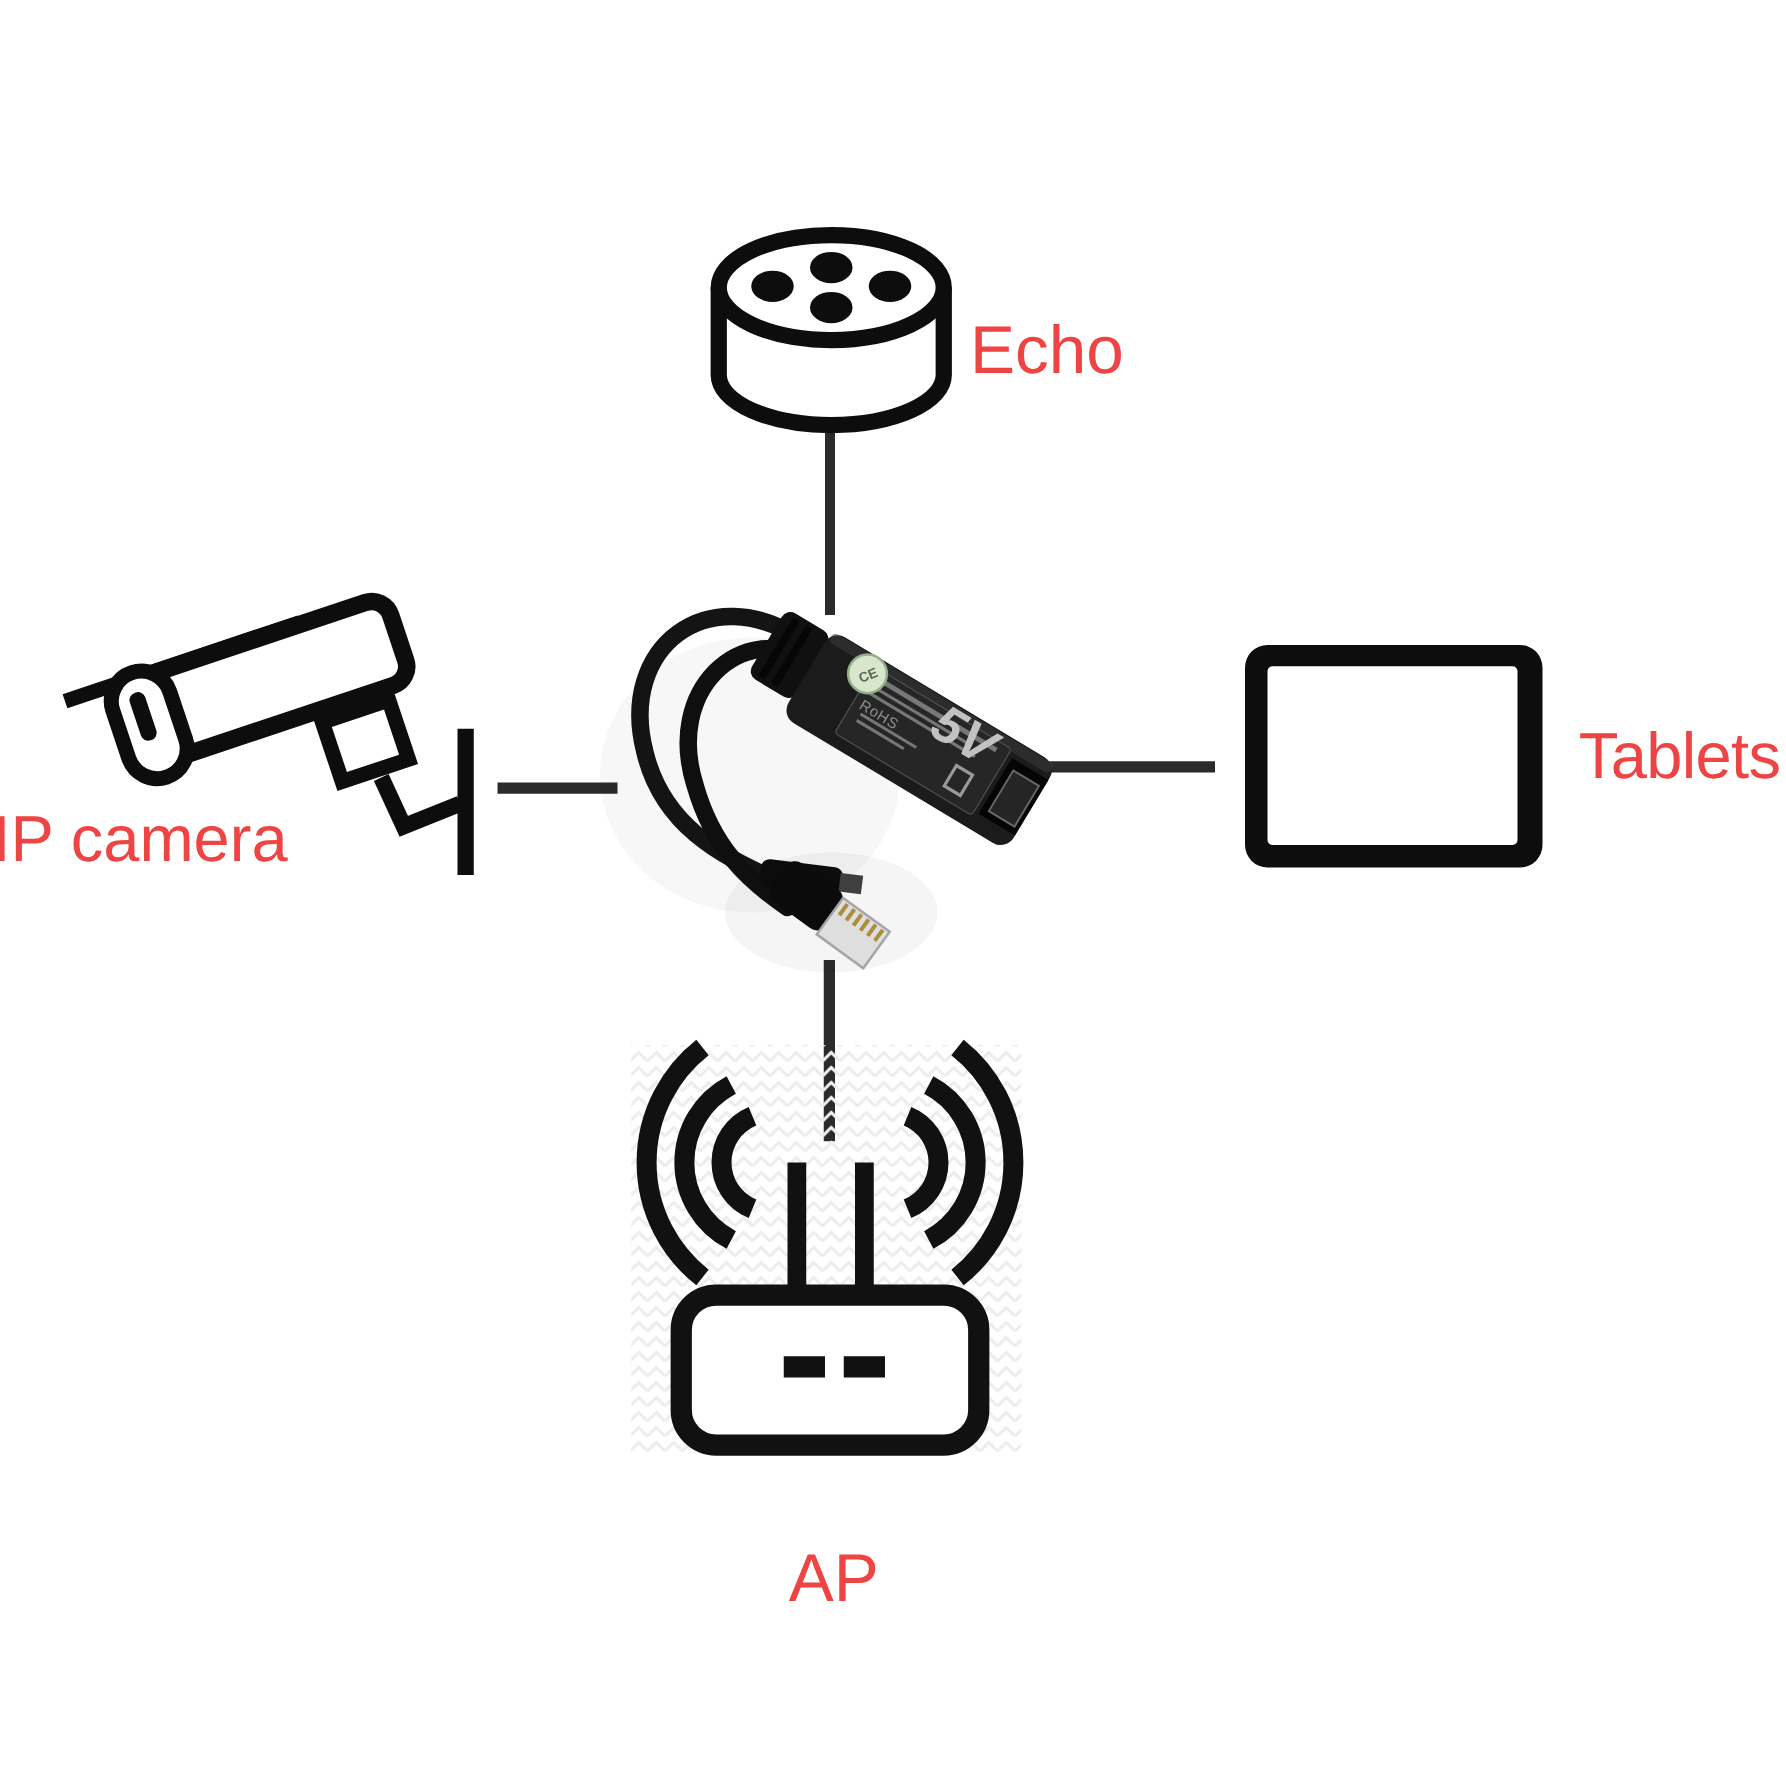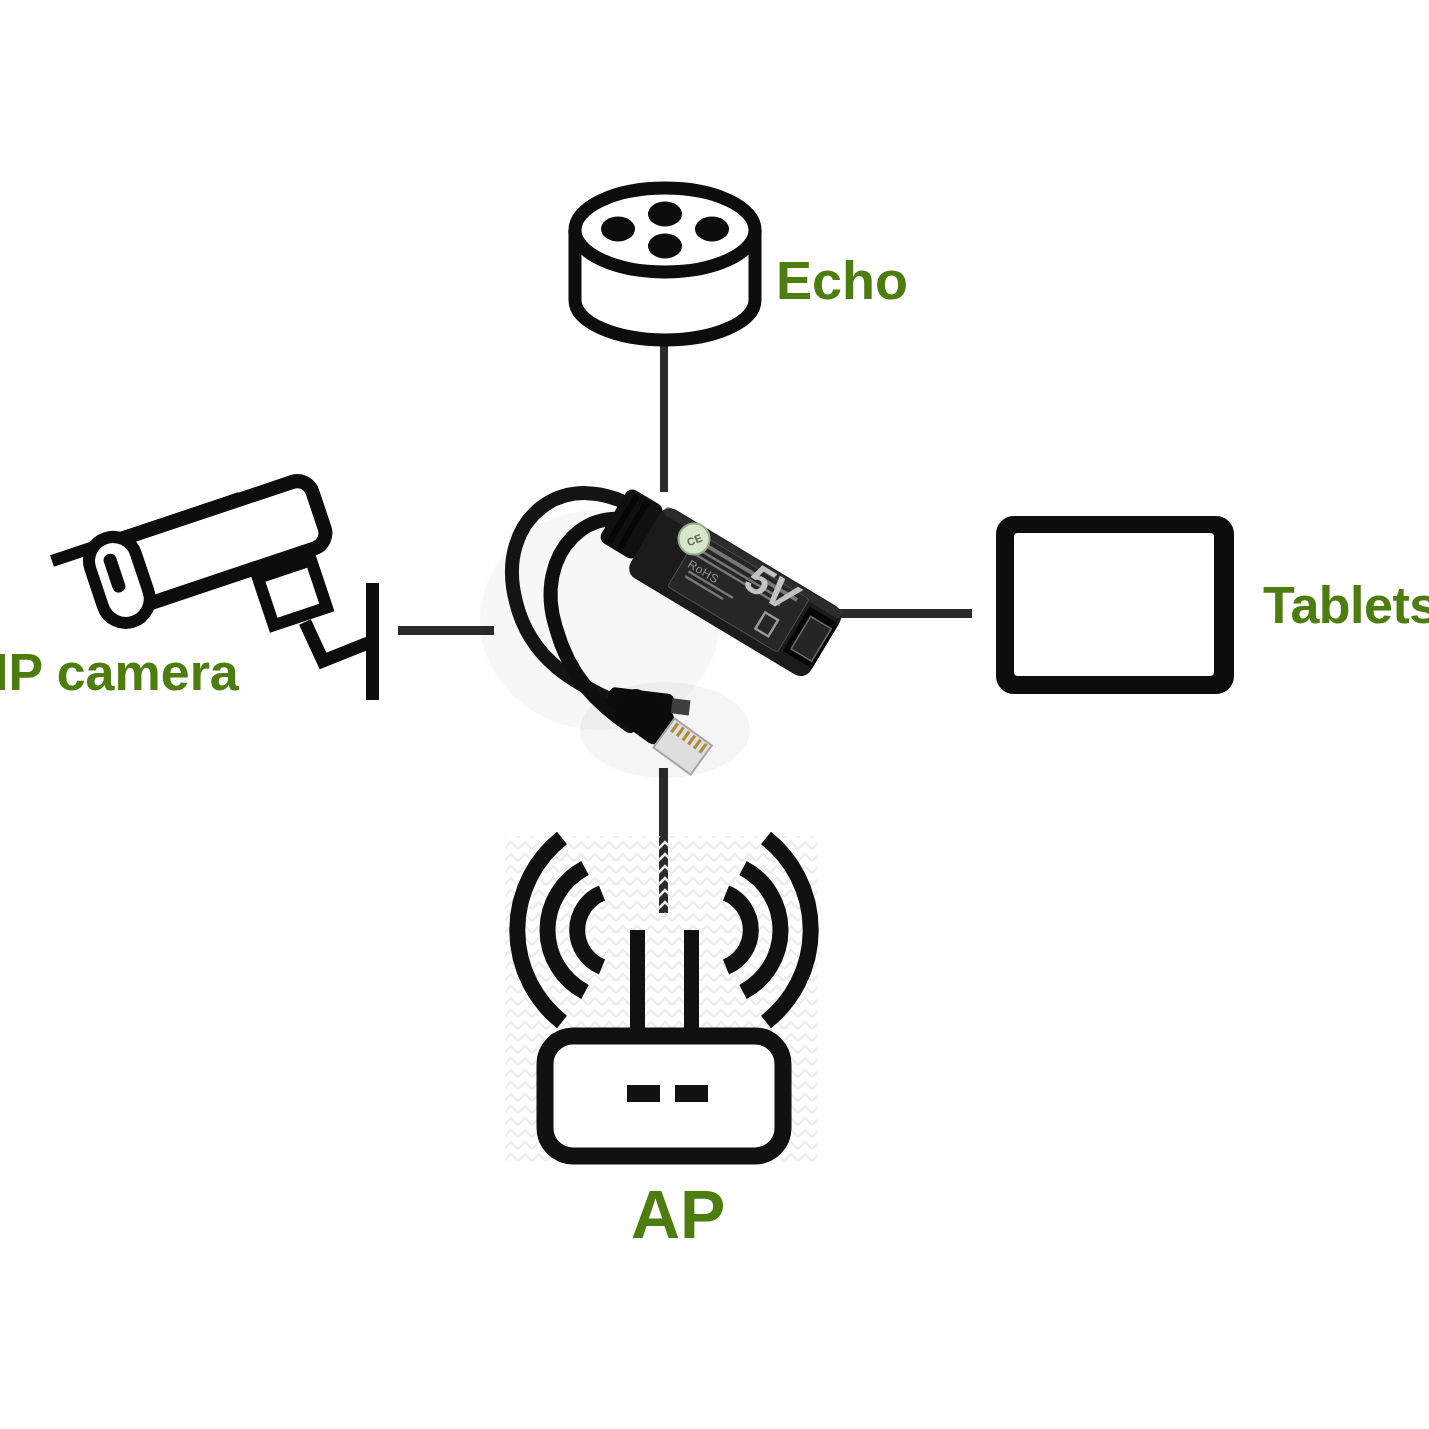--- a/index.html
+++ b/index.html
@@ -7,29 +7,29 @@
     position: relative;
     width: 1429px;
     height: 1429px;
     background: #ffffff;
     overflow: hidden;
     font-family: "Liberation Sans", sans-serif;
   }
   .canvas svg { position: absolute; left: 0; top: 0; }
   .label {
     position: absolute;
-    color: #4d7c0f;
-    font-weight: 700;
+    color: #ef4444;
+    font-weight: 400;
     line-height: 1;
     white-space: nowrap;
   }
   .label-echo     { left: 776px;  top: 253px;  font-size: 54px; }
   .label-ipcamera { left: -6px;   top: 646px;  font-size: 52px; }
   .label-tablets  { left: 1263px; top: 579px;  font-size: 52px; letter-spacing: -0.5px; }
-  .label-ap       { left: 631px;  top: 1180px; font-size: 68px; text-align: right; }
+  .label-ap       { left: 631px;  top: 1236px; font-size: 54px; text-align: right; }
   svg text { font-family: "Liberation Sans", sans-serif; }
 </style>
 </head>
 <body>
 
 <div class="canvas">
 
   <svg width="1429" height="1429" viewBox="0 0 1429 1429">
     <defs>
       <pattern id="herringbone" width="14" height="12" patternUnits="userSpaceOnUse">

